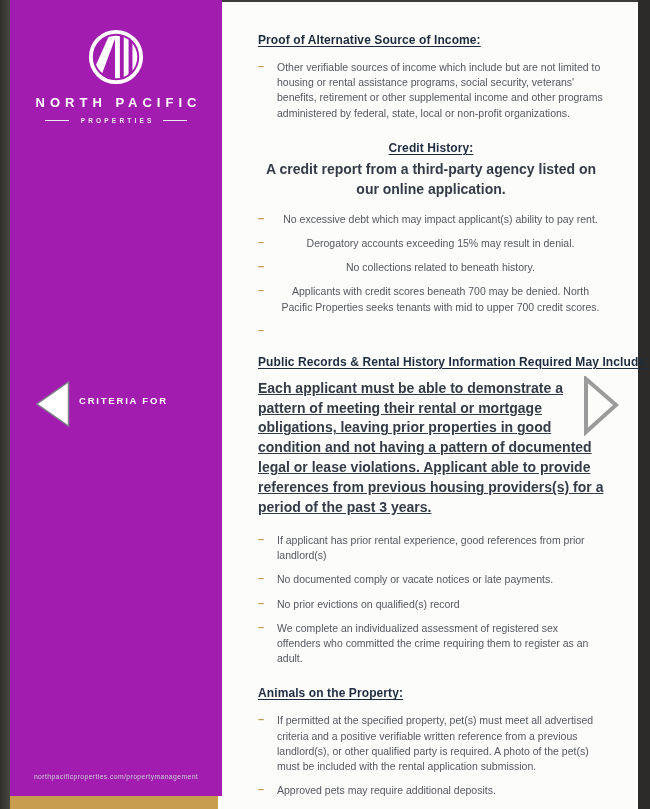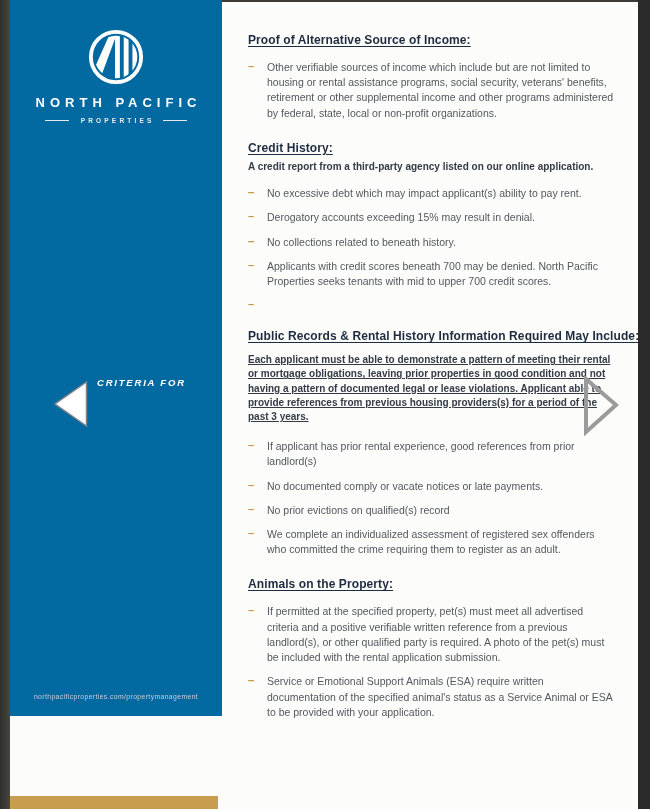--- a/index.html
+++ b/index.html
@@ -9,50 +9,50 @@
     font-family:"Liberation Sans", sans-serif;
     -webkit-font-smoothing:antialiased;
   }
   .edge-left{position:absolute;left:0;top:0;width:10px;height:809px;
     background:linear-gradient(to right,#302f2c,#474640);}
   .edge-right{position:absolute;right:0;top:0;width:12px;height:809px;
     background:#2c2b29;}
   .edge-top{position:absolute;left:0;top:0;width:650px;height:2px;background:#3c3b37;}
 
   
-  .sidebar{position:absolute;left:10px;top:0;width:212px;height:716px;background:#0369a1;}
+  .sidebar{position:absolute;left:10px;top:0;width:212px;height:796px;background:#a21caf;}
   .goldbar{position:absolute;left:10px;top:796px;width:208px;height:13px;background:#c89d4e;}
 
   .logo{display:block;margin:28px auto 0;}
   .brand{margin-top:9px;text-align:center;color:#ffffff;font-size:13px;font-weight:bold;
     letter-spacing:5px;text-indent:5px;}
   .brand-sub-row{margin-top:7px;display:flex;align-items:center;justify-content:center;gap:8px;}
   .brand-sub-row .rule{display:inline-block;width:24px;height:1px;background:#e8ebef;}
   .brand-sub{color:#e8ebef;font-size:6.5px;font-weight:bold;letter-spacing:3.2px;text-indent:3.2px;}
 
-  .criteria{position:absolute;top:374px;left:44px;display:flex;align-items:flex-start;font-style:italic;}
+  .criteria{position:absolute;top:374px;left:26px;display:flex;align-items:center;}
   .arrow-left{margin-top:7px;flex:0 0 auto;}
   .criteria-text{margin-left:9px;text-align:center;color:#ffffff;font-weight:bold;
     font-size:9.5px;letter-spacing:1.8px;line-height:17px;white-space:nowrap;}
 
   .sidebar-url{position:absolute;bottom:16px;left:0;width:100%;text-align:center;
     color:#c9cfd6;font-size:6.8px;letter-spacing:0.4px;}
 
   
   .content{position:absolute;left:248px;top:0;width:366px;}
-  section{margin:0;}
+  section{margin:10px;}
   .s0{margin-top:33px;}
-  .s1{margin-top:20px;}
+  .s1{margin-top:20px;text-align:center;}
   .s2{margin-top:40px;}
   .s3{margin-top:20px;}
   h2{margin:0 0 13px 0;font-size:12px;font-weight:bold;color:#1e2c3f;
     text-decoration:underline;text-underline-offset:2px;white-space:nowrap;letter-spacing:0.1px;}
   .s1 h2{margin-bottom:5px;}
   .s2 h2{margin-bottom:10px;}
-  .intro{margin:0 0 12px 0;font-size:10px;font-weight:bold;color:#343b46;line-height:1.42;}
+  .intro{margin:0 0 12px 0;font-size:14px;font-weight:bold;color:#343b46;line-height:1.42;}
   .s2 .intro{margin-bottom:15px;text-decoration:underline;}
   ul{list-style:none;margin:0;padding:0;}
   li{position:relative;padding-left:19px;margin-bottom:9px;
     font-size:10.5px;color:#54575e;line-height:1.45;}
   .dash{position:absolute;left:0;top:-1px;color:#c5994c;font-weight:bold;font-size:11px;}
 
   
   .next-arrow{position:absolute;left:583px;top:376px;}
 </style>
 </head>
@@ -134,21 +134,21 @@
         <li><span class="dash">–</span><span>No documented comply or vacate notices or late payments.</span></li>
         <li><span class="dash">–</span><span>No prior evictions on qualified(s) record</span></li>
         <li><span class="dash">–</span><span>We complete an individualized assessment of registered sex offenders who committed the crime requiring them to register as an adult.</span></li>
       </ul>
     </section>
 
     <section class="s3">
       <h2>Animals on the Property:</h2>
       <ul>
         <li><span class="dash">–</span><span>If permitted at the specified property, pet(s) must meet all advertised criteria and a positive verifiable written reference from a previous landlord(s), or other qualified party is required. A photo of the pet(s) must be included with the rental application submission.</span></li>
-        <li><span class="dash">–</span></li>
+        <li><span class="dash">–</span><span>Approved pets may require additional deposits.</span></li>
         <li><span class="dash">–</span><span>Service or Emotional Support Animals (ESA) require written documentation of the specified animal's status as a Service Animal or ESA to be provided with your application.</span></li>
 
       </ul>
     </section>
 
   </main>
 
   <svg class="next-arrow" width="36" height="60" viewBox="0 0 36 60">
     <polygon points="3,3 3,56 33,29" fill="none" stroke="#9b9b9b" stroke-width="4" stroke-linejoin="miter"></polygon>
   </svg>

